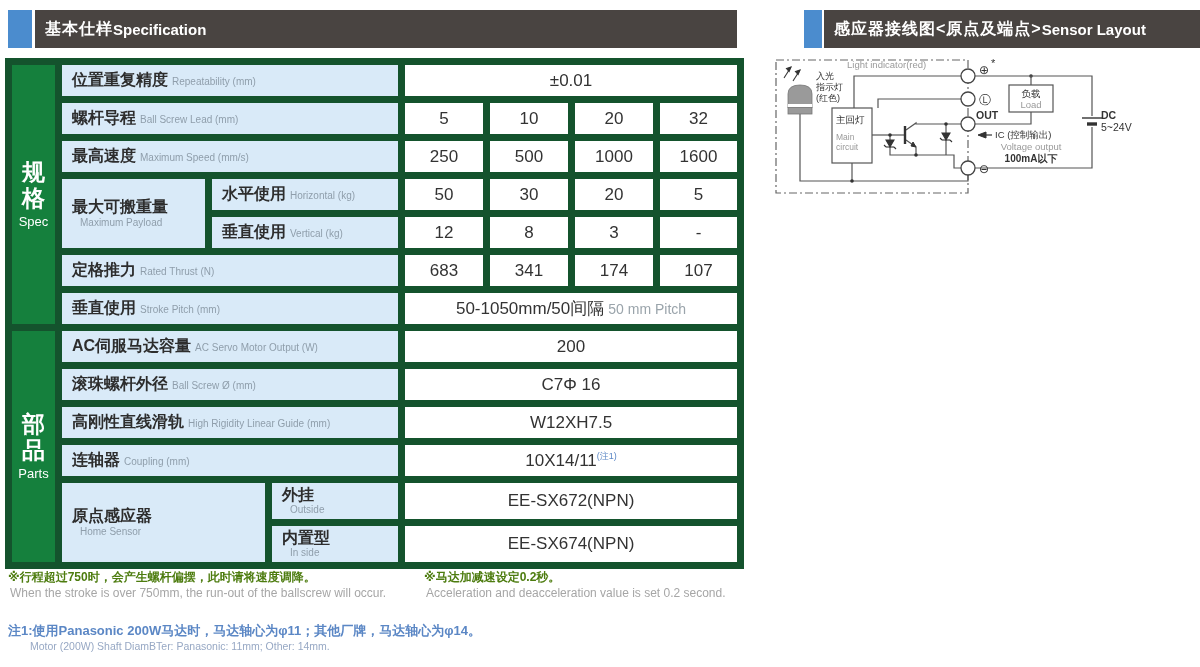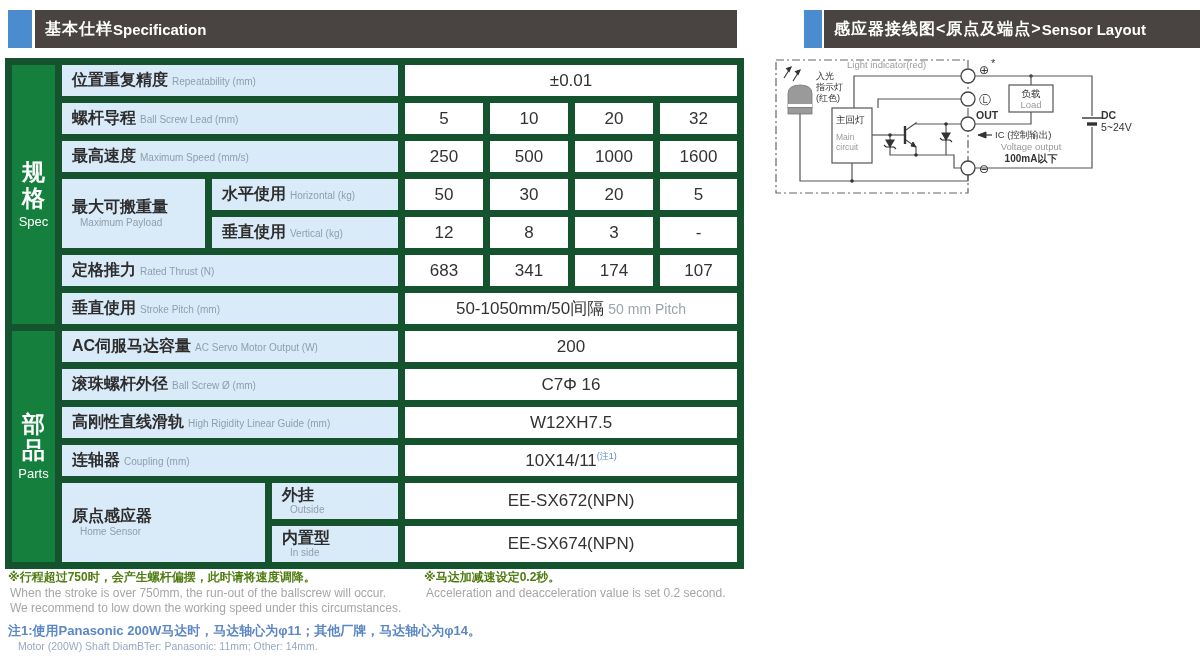--- a/index.html
+++ b/index.html
@@ -39,21 +39,21 @@
   td.val .suffix{font-size:14px;color:#9aa4ab;margin-left:4px;}
   td.val sup{font-size:9px;color:#5b87c5;}
   
   .fnote{position:absolute;line-height:1.3;}
   .fnote .zh{color:#4d7c0f;font-size:12px;font-weight:bold;display:block;}
   .fnote .en{color:#a6a6a6;font-size:12px;display:block;margin-left:2px;}
   .fnote-1{left:8px;top:570px;}
   .fnote-2{left:424px;top:570px;}
   .note1{position:absolute;left:8px;top:623px;line-height:1.3;}
   .note1 .zh{color:#5b87c5;font-size:13px;font-weight:bold;display:block;}
-  .note1 .en{color:#97a8c4;font-size:10.5px;display:block;margin-left:10px;}
+  .note1 .en{color:#97a8c4;font-size:10.5px;display:block;margin-left:22px;}
   
   .diagram{position:absolute;left:770px;top:48px;}
   .dg-txt{fill:#333;}
   .dg-gray{fill:#9a9a9a;}
 </style>
 </head>
 <body>
 
 <div class="hdr hdr-left">
   <div class="accent"></div>
@@ -197,21 +197,20 @@
           <span class="en">In side</span>
     </td>
     <td class="val" colspan="4">EE-SX674(NPN)</td>
   </tr>
   </tbody>
 </table>
 
 <div class="fnote fnote-1">
   <span class="zh">※行程超过750时，会产生螺杆偏摆，此时请将速度调降。</span>
   <span class="en">When the stroke is over 750mm, the run-out of the ballscrew will occur.</span>
-  <span class="en">We recommend to low down the working speed under this circumstances.</span>
 </div>
 <div class="fnote fnote-2">
   <span class="zh">※马达加减速设定0.2秒。</span>
   <span class="en">Acceleration and deacceleration value is set 0.2 second.</span>
 </div>
 <div class="note1">
   <span class="zh">注1:使用Panasonic 200W马达时，马达轴心为φ11；其他厂牌，马达轴心为φ14。</span>
   <span class="en">Motor (200W) Shaft DiamBTer: Panasonic: 11mm; Other: 14mm.</span>
 </div>
 

